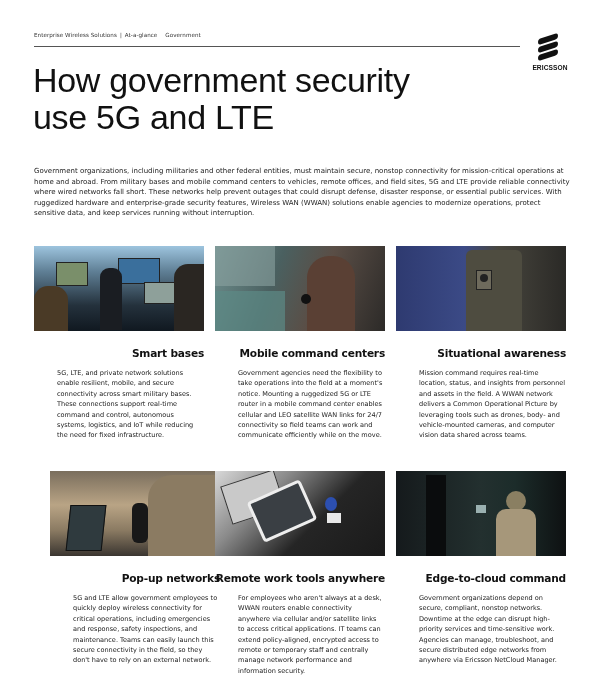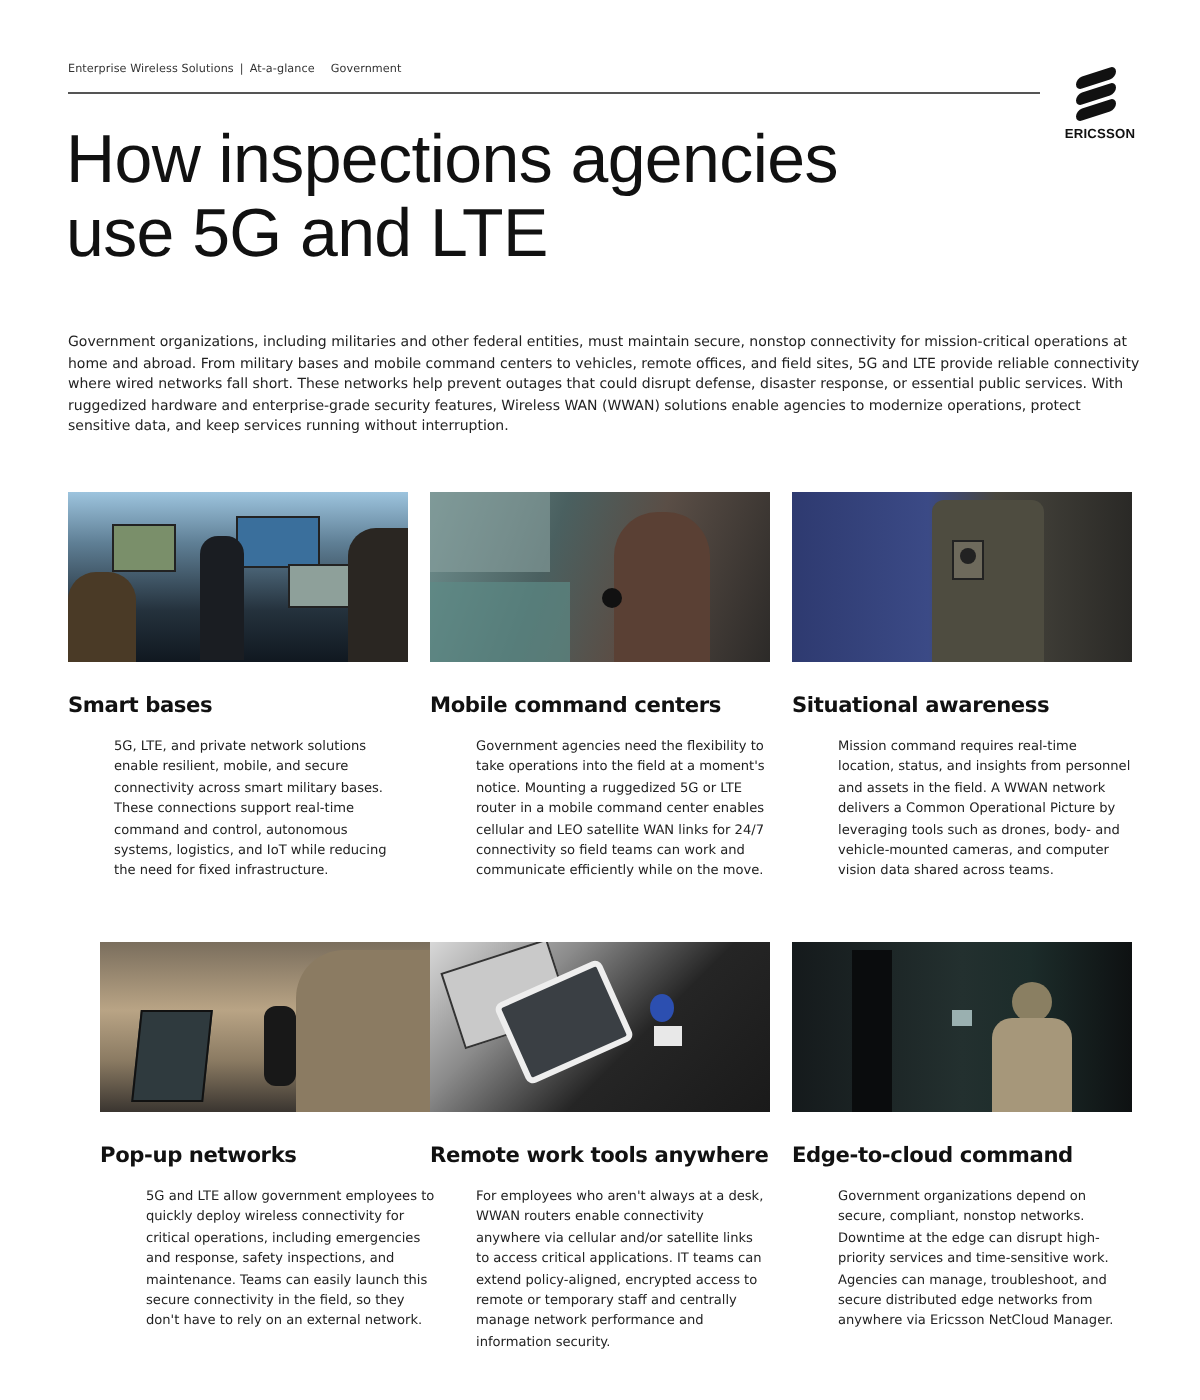--- a/index.html
+++ b/index.html
@@ -15,21 +15,21 @@
     .logo .mark { position: absolute; left: 11px; top: 0; width: 20px; height: 26px; }
     .logo .mark span { position: absolute; left: 0; width: 20px; height: 6px; background: #111; border-radius: 3px; transform: skewY(-18deg); }
     .logo .word { position: absolute; left: 0; top: 30px; width: 46px; text-align: center; font-family: "Liberation Sans", sans-serif; font-weight: bold; font-size: 6.6px; color: #111; letter-spacing: 0.1px; }
 
     .title { position: absolute; top: 62px; left: 33px; font-family: "Liberation Sans", sans-serif; font-size: 34px; line-height: 37px; font-weight: normal; color: #111; letter-spacing: -0.3px; }
 
     .intro { position: absolute; top: 166px; left: 34px; width: 536px; font-size: 7px; line-height: 10.6px; color: #222; }
 
     .card { position: absolute; width: 170px; }
     .card .photo { width: 170px; height: 85px; position: relative; overflow: hidden; }
-    .card h2 { font-family: "DejaVu Sans", sans-serif; font-weight: bold; font-size: 10.6px; line-height: 13px; color: #111; margin-top: 16px; letter-spacing: -0.2px; white-space: nowrap; }
+    .card h2 { font-family: "DejaVu Sans", sans-serif; font-weight: bold; font-size: 10.6px; line-height: 13px; color: #111; margin-top: 16px; letter-spacing: -0.2px; white-space: nowrap; text-align: right; }
     .card p { font-size: 6.55px; line-height: 10.4px; color: #222; margin-top: 8px; margin-left: 23px; }
 
     
     .ph1 { background: linear-gradient(180deg, #9dc4de 0%, #5f7f95 30%, #24313c 70%, #101820 100%); }
     .ph2 { background: linear-gradient(110deg, #6f8f8e 0%, #4a6060 35%, #5a4e46 60%, #2c2a28 100%); }
     .ph3 { background: linear-gradient(90deg, #2e3a70 0%, #3b4a86 40%, #48463e 60%, #2a2926 100%); }
     .ph4 { background: linear-gradient(180deg, #7a6e5d 0%, #b9a485 40%, #8a7a62 70%, #3a3530 100%); }
     .ph5 { background: linear-gradient(135deg, #d8d8d8 0%, #8a8a8a 30%, #252525 60%, #1a1a1a 100%); }
     .ph6 { background: linear-gradient(90deg, #151a1c 0%, #23302f 50%, #1c2c2a 70%, #0e1112 100%); }
 
@@ -47,21 +47,21 @@
 <div class="logo">
   <div class="mark">
     <span style="top:2px;"></span>
     <span style="top:10px;"></span>
     <span style="top:18px;"></span>
   </div>
   <div class="word">ERICSSON</div>
 </div>
 
 <h1 class="title">
-  <span>How inspections agencies</span><br>
+  <span>How government security</span><br>
   <span>use 5G and LTE</span>
 </h1>
 
 <p class="intro">Government organizations, including militaries and other federal entities, must maintain secure, nonstop connectivity for mission-critical operations at home and abroad. From military bases and mobile command centers to vehicles, remote offices, and field sites, 5G and LTE provide reliable connectivity where wired networks fall short. These networks help prevent outages that could disrupt defense, disaster response, or essential public services. With ruggedized hardware and enterprise-grade security features, Wireless WAN (WWAN) solutions enable agencies to modernize operations, protect sensitive data, and keep services running without interruption.</p>
 
 <div class="card" style="top:246px; left:34px;">
   <div class="photo ph1" title="Personnel in a command room with monitors">
     <div class="ph-shape" style="left:22px;top:16px;width:32px;height:24px;background:#7a8f6a;border:1px solid #222;"></div>
     <div class="ph-shape" style="left:84px;top:12px;width:42px;height:26px;background:#3a6f9c;border:1px solid #222;"></div>
     <div class="ph-shape" style="left:110px;top:36px;width:32px;height:22px;background:#8ea09a;border:1px solid #222;"></div>

